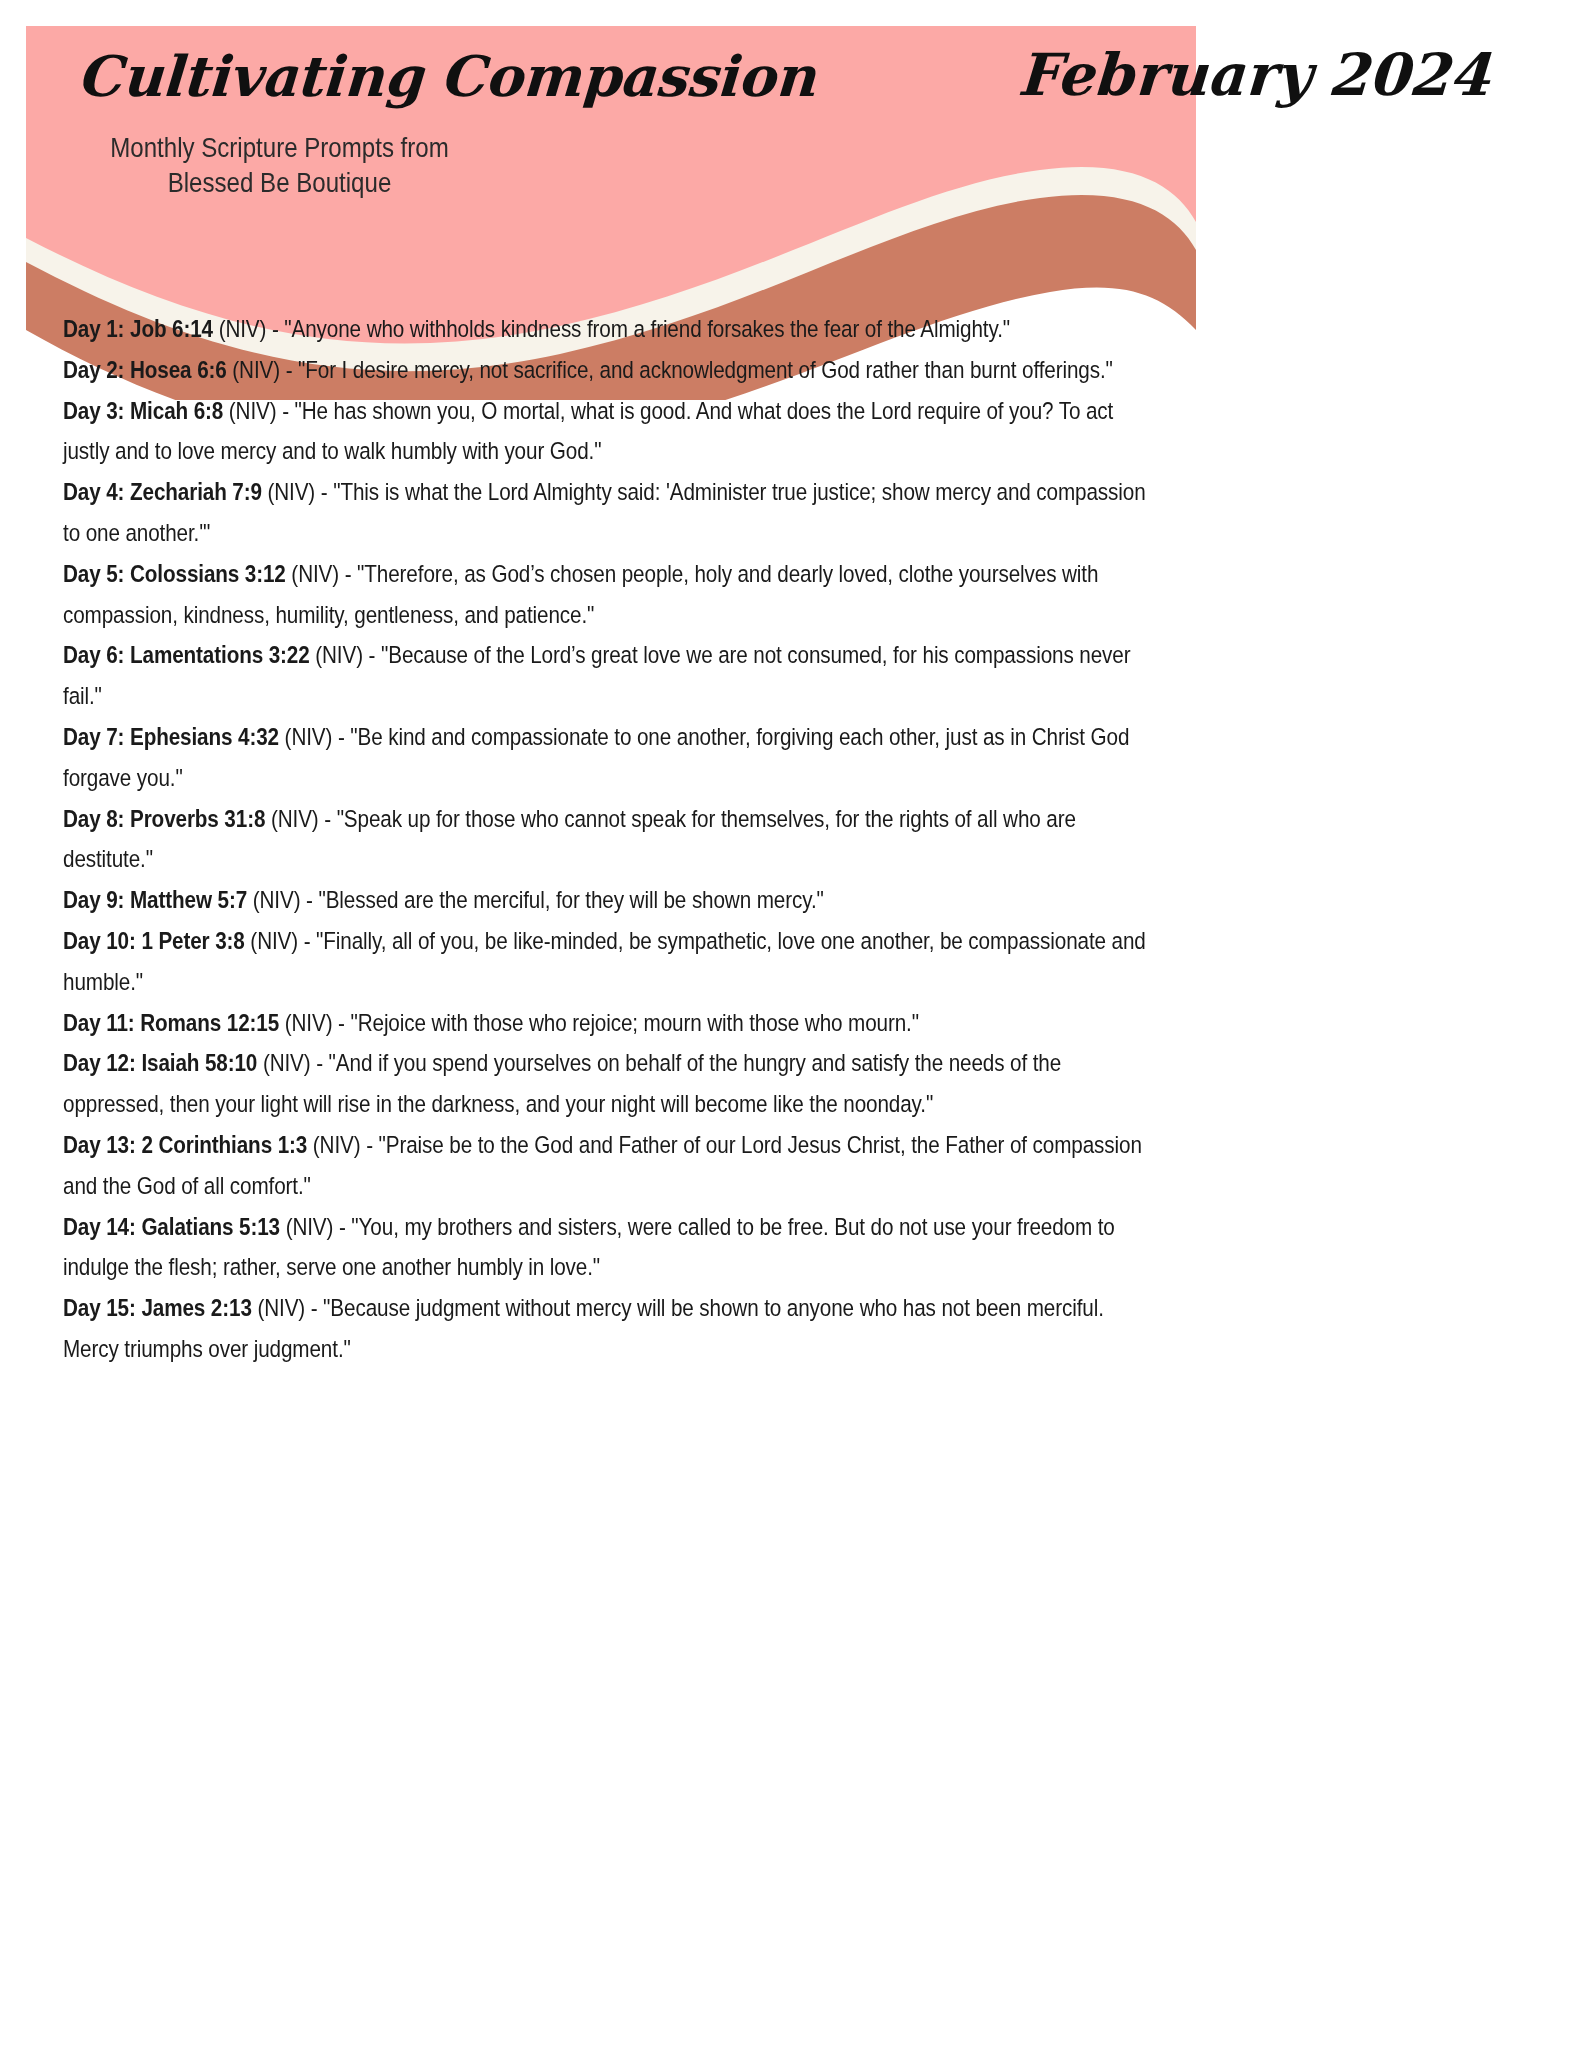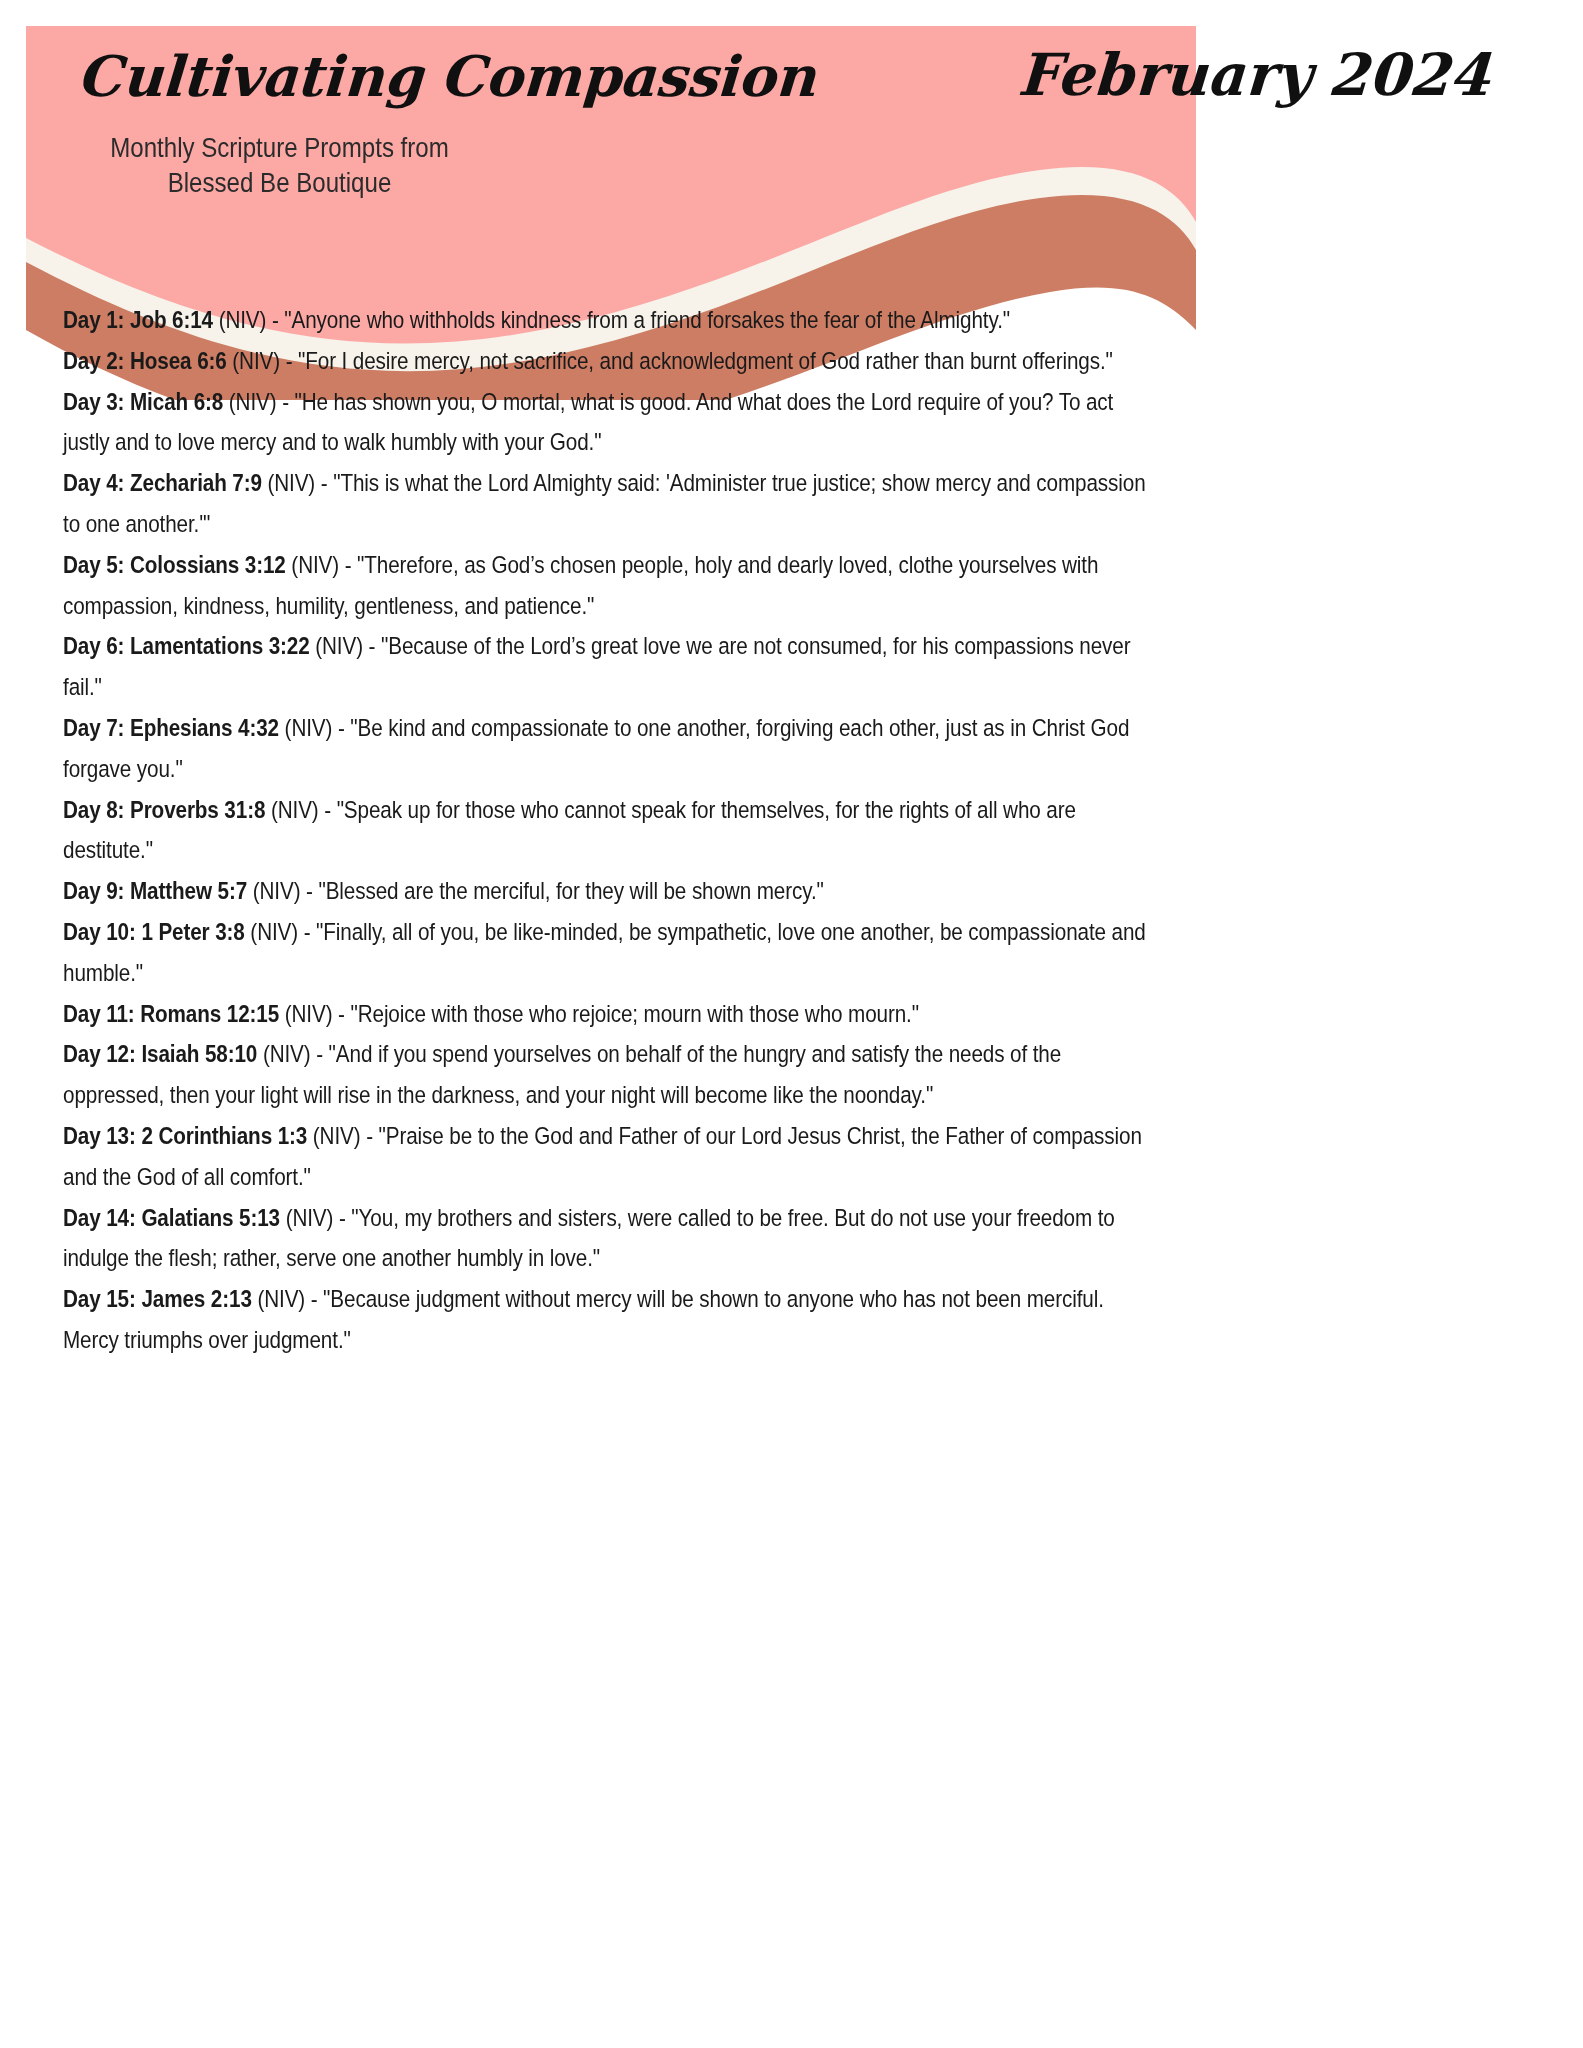--- a/index.html
+++ b/index.html
@@ -86,21 +86,21 @@
     font-weight: 400;
     transform: scaleX(0.86);
     transform-origin: center top;
   }
   #masthead-subtitle .sub-line { display: block; }
 
   
   #scripture-list {
     position: absolute;
     left: 63px;
-    top: 300px;
+    top: 309px;
     width: 1100px;
   }
   .scripture-entry {
     font-family: "Liberation Sans", sans-serif;
     font-size: 24.5px;
     line-height: 40.8px;
     color: #1a1a1a;
     text-align: left;
     margin: 0 0 0 0;
     transform-origin: left top;

